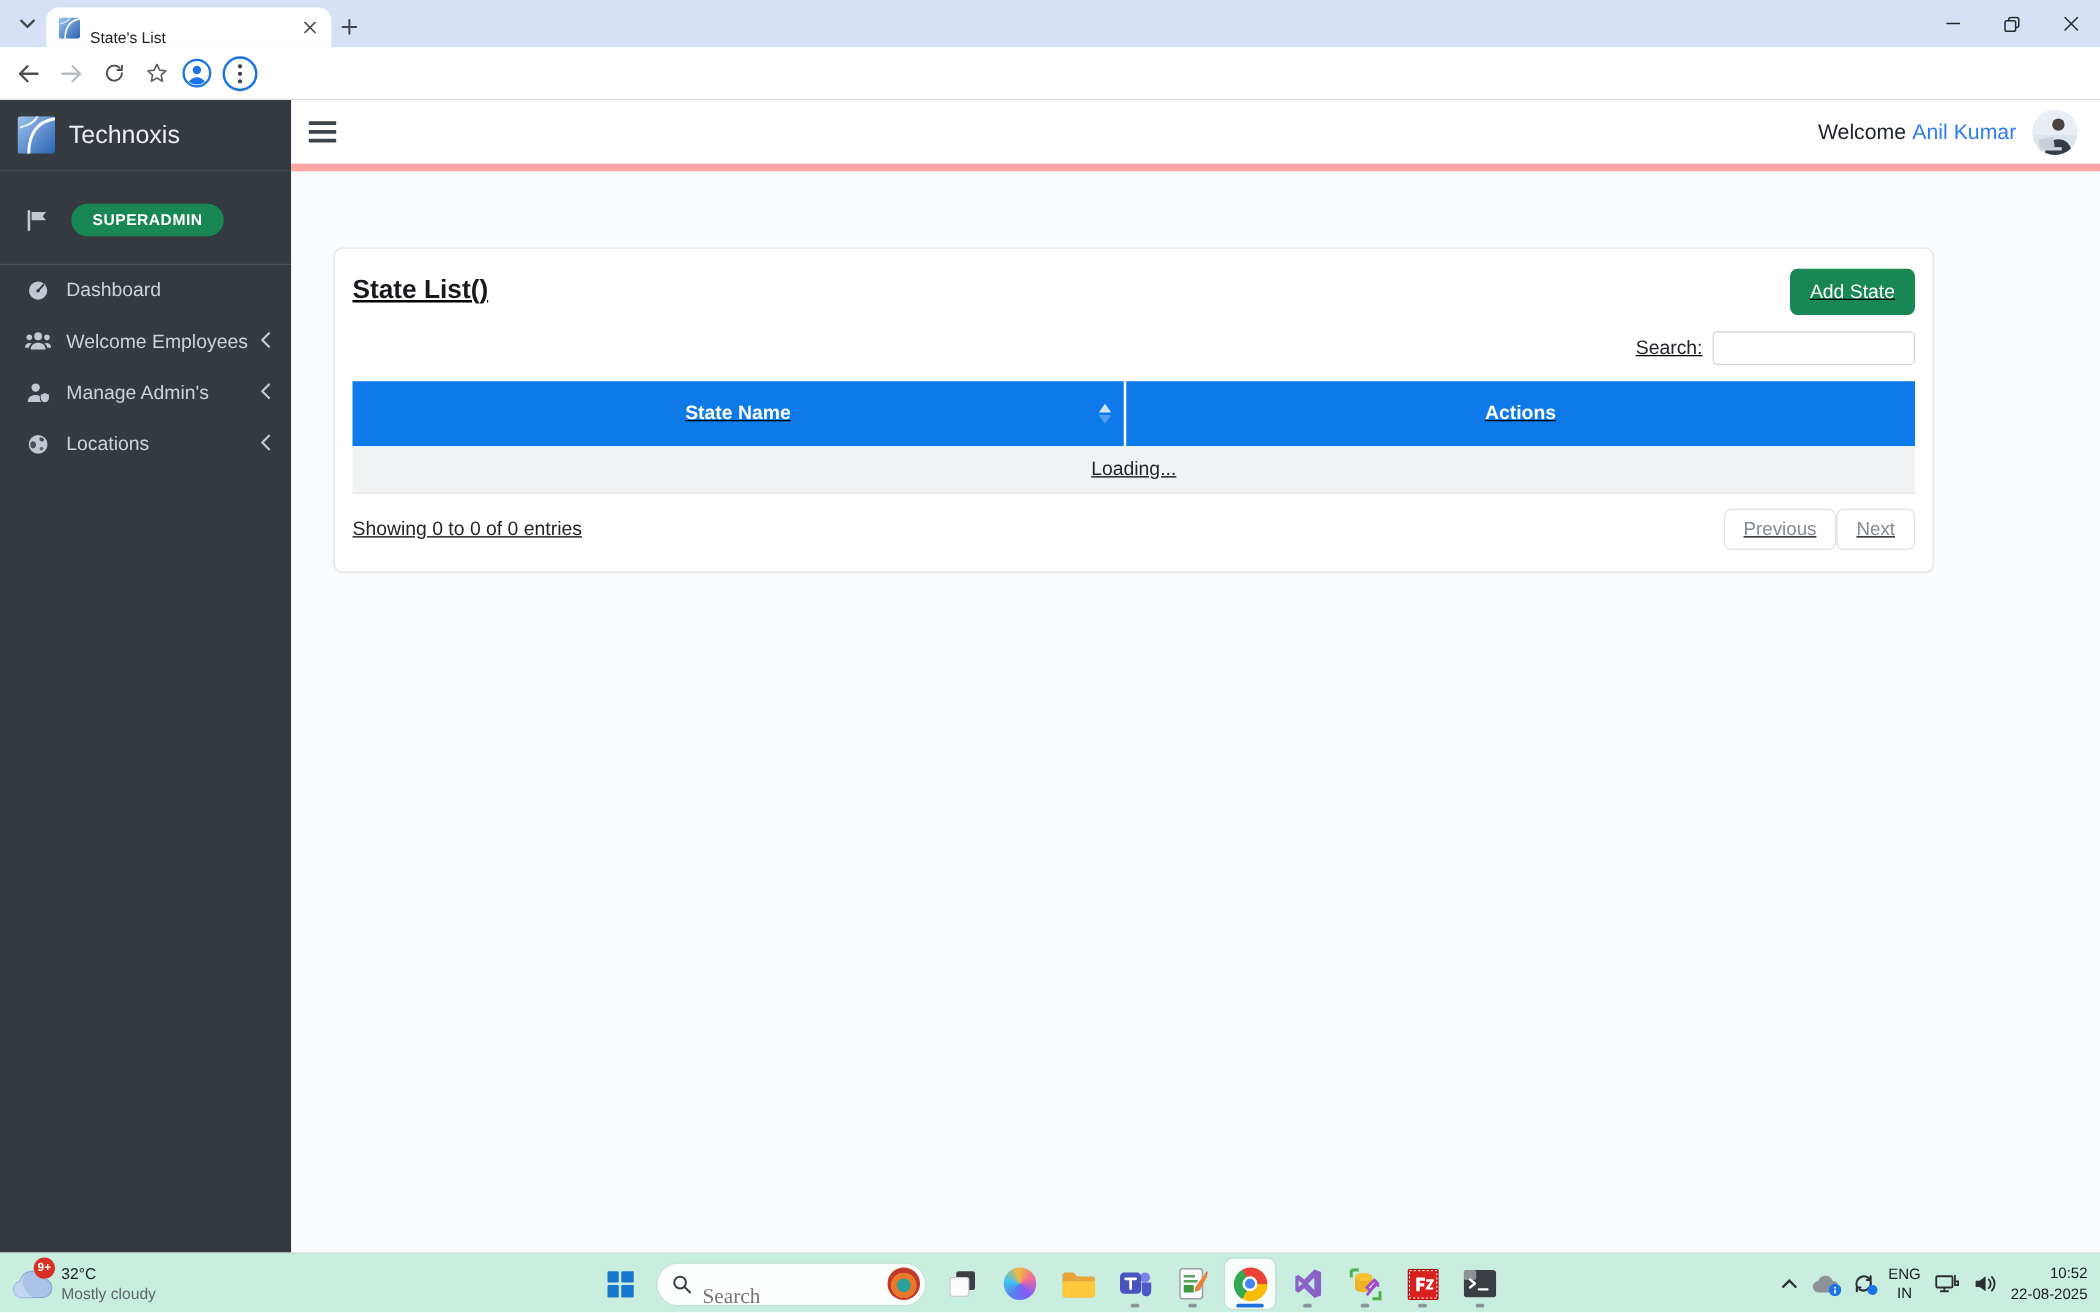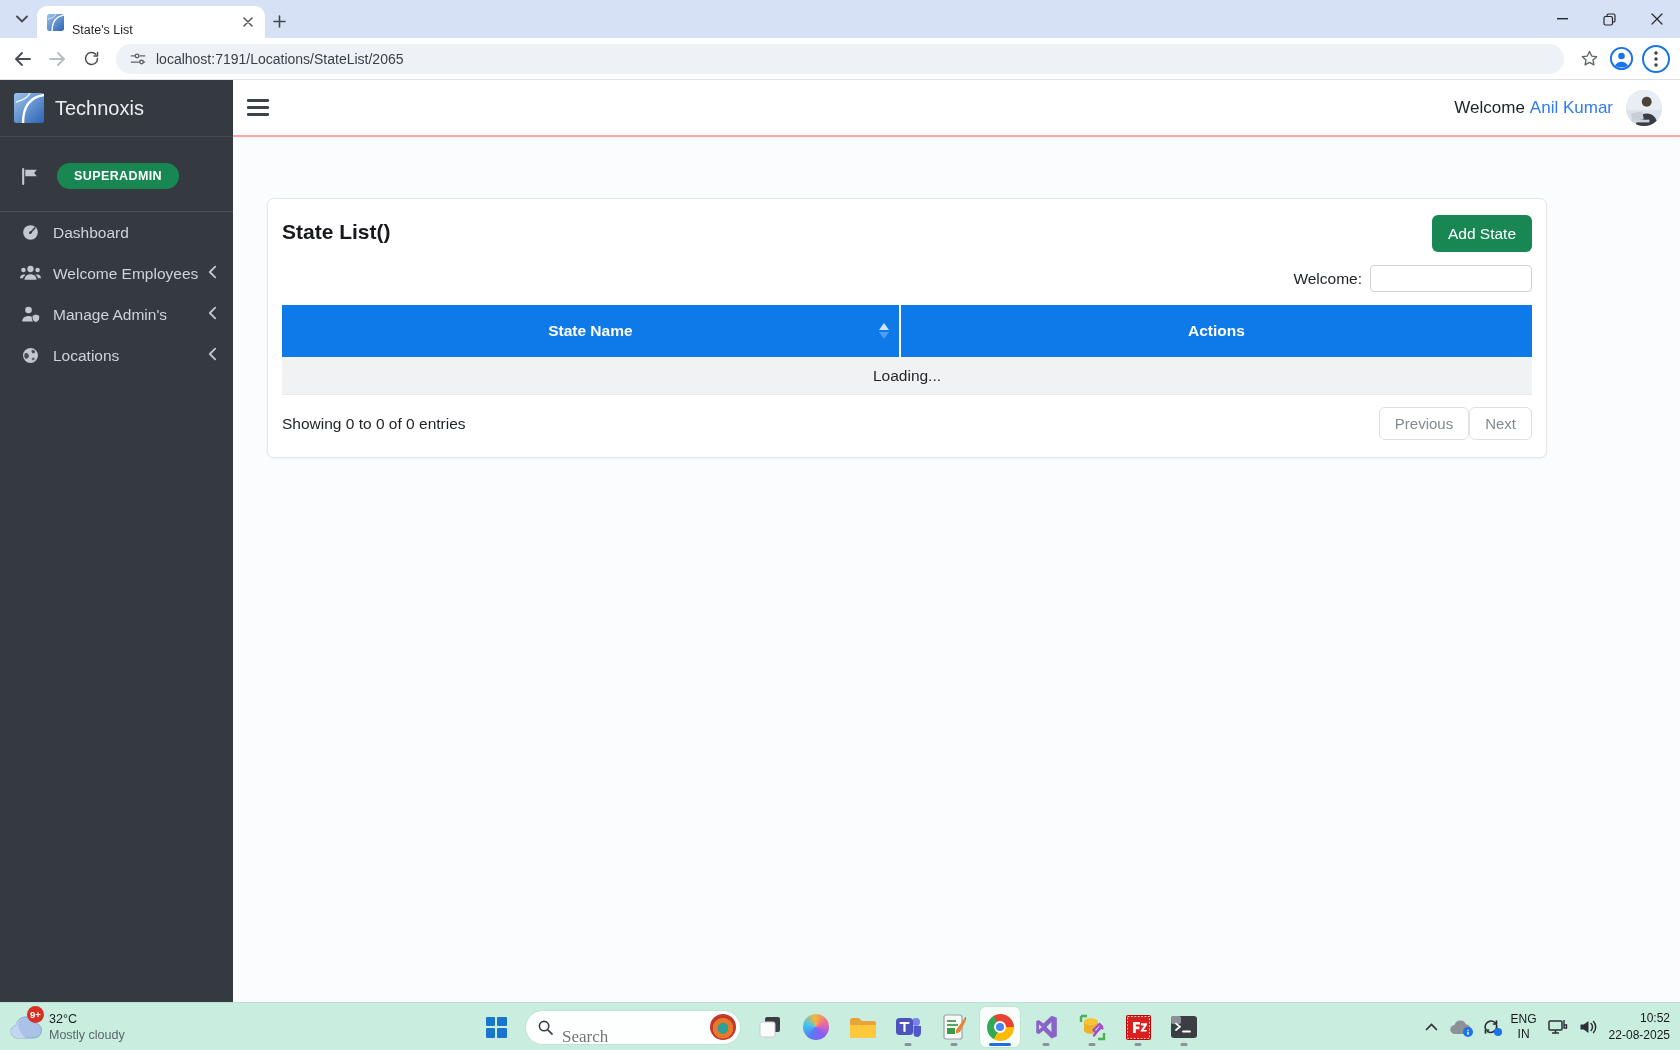--- a/index.html
+++ b/index.html
@@ -29,29 +29,29 @@
   .sidebar { position:absolute; left:0; top:80px; width:233px; bottom:48px; background:#343a40; color:#c2c7d0; }
   .brand-row { height:57px; display:flex; align-items:center; padding:0 14px; border-bottom:1px solid rgba(255,255,255,.09); }
   .brand-name { margin-left:11px; font-size:20px; color:#eceff2; font-weight:400; }
   .role-row { display:flex; align-items:center; padding:26px 14px 22px 20px; border-bottom:1px solid rgba(255,255,255,.12); }
   .role-badge { margin-left:18px; background:#198754; color:#fff; font-size:12.5px; font-weight:700; letter-spacing:.4px; padding:6px 17px; border-radius:14px; }
   .nav-list { padding:12px 0; }
   .nav-item { height:41px; display:flex; align-items:flex-start; padding:0 16px 0 18px; font-size:15.5px; color:#ced3d9; cursor:default; }
   .nav-ico { width:24px; display:flex; justify-content:center; margin-right:11px; color:#c2c7d0; }
   .nav-chev { margin-left:auto; color:#c2c7d0; display:flex; }
 
-  .app-header { position:absolute; left:233px; top:80px; right:0; height:57px; background:#fff; border-bottom:2px solid #fca5a5; box-shadow:0 1px 3px rgba(0,0,0,.04); display:flex; align-items:center; padding:0 18px 0 14px; z-index:2; }
+  .app-header { position:absolute; left:233px; top:80px; right:0; height:57px; background:#fff; border-bottom:6px solid #fca5a5; box-shadow:0 1px 3px rgba(0,0,0,.04); display:flex; align-items:center; padding:0 18px 0 14px; z-index:2; }
   .hamburger { width:22px; display:flex; flex-direction:column; gap:4px; }
   .hamburger span { display:block; height:3px; background:#3d434a; border-radius:1px; }
   .welcome-wrap { margin-left:auto; font-size:17px; color:#212529; display:flex; align-items:center; }
   .user-name { color:#2e7df0; margin-left:5px; }
   .avatar { width:36px; height:36px; border-radius:50%; overflow:hidden; margin-left:13px; background:#dfe5ec; flex:0 0 auto; }
 
   .content { position:absolute; left:233px; top:137px; right:0; bottom:48px; background:#fbfcfd; }
-  .card { position:absolute; left:34px; top:61px; width:1280px; background:#fff; border:1px solid #e3e7ea; border-radius:7px; box-shadow:0 1px 2px rgba(0,0,0,.05); padding:16px 14px 17px; }
+  .card { position:absolute; left:34px; top:61px; width:1280px; background:#fff; border:1px solid #e3e7ea; border-radius:7px; box-shadow:0 1px 2px rgba(0,0,0,.05); padding:16px 14px 17px;text-decoration:underline; }
   .card-head { display:flex; align-items:flex-start; justify-content:space-between; }
   .card-title { font-size:21px; font-weight:700; color:#17191c; padding-top:5px; }
   .add-btn { background:#198754; color:#fff; border:none; border-radius:6px; height:37px; padding:0 16px; font-size:15.5px; font-family:inherit; cursor:pointer; }
   .search-row { display:flex; justify-content:flex-end; align-items:center; margin-top:13px; }
   .search-label { font-size:15.5px; color:#212529; }
   .search-input { width:162px; height:27px; border:1px solid #ced4da; border-radius:4px; margin-left:8px; font-family:inherit; font-size:14px; padding:0 8px; outline:none; }
   .dt-table { margin-top:13px; }
   .dt-head { display:flex; height:52px; background:#0e79e8; color:#fff; font-weight:700; font-size:15.5px; }
   .dt-th { display:flex; align-items:center; justify-content:center; position:relative; }
   .dt-th.col-state { width:49.5%; border-right:2px solid #fff; }
@@ -157,28 +157,20 @@
       <svg width="18" height="16" viewBox="0 0 18 16" fill="none" stroke="#b9bdc2" stroke-width="1.9" stroke-linecap="round" stroke-linejoin="round">
           <path d="M2 8h14M10 2l6 6-6 6"></path>
         </svg>
     </div>
     <div class="nav-btn">
       <svg width="17" height="17" viewBox="0 0 24 24" fill="none" stroke="#4a4e54" stroke-width="2.1" stroke-linecap="round">
           <path d="M20.5 12a8.5 8.5 0 11-2.5-6"></path>
           <path d="M20.5 3.5v5h-5" stroke-linejoin="round"></path>
         </svg>
     </div>
-    <div class="omnibox">
-      <svg width="16" height="16" viewBox="0 0 18 18" fill="none" stroke="#5f6368" stroke-width="1.6" stroke-linecap="round">
-          <path d="M1.5 5.5h4M11.5 5.5h5M1.5 12.5h8M15.5 12.5h1"></path>
-          <circle cx="8" cy="5.5" r="2" fill="#fff"></circle>
-          <circle cx="13" cy="12.5" r="2" fill="#fff"></circle>
-        </svg>
-      <span class="url-text">localhost:7191/Locations/StateList/2065</span>
-    </div>
     <div class="nav-btn">
       <svg width="19" height="19" viewBox="0 0 24 24" fill="none" stroke="#5f6368" stroke-width="1.7" stroke-linejoin="round">
           <path d="M12 3.2l2.8 5.7 6.2.8-4.6 4.3 1.2 6.1-5.6-3.1-5.6 3.1 1.2-6.1L3 9.7l6.2-.8z"></path>
         </svg>
     </div>
     <div class="profile-btn">
       <svg width="25" height="25" viewBox="0 0 24 24">
           <circle cx="12" cy="12" r="10.2" fill="none" stroke="#1a73e8" stroke-width="1.8"></circle>
           <circle cx="12" cy="9.6" r="3.2" fill="#1a73e8"></circle>
           <path d="M5.8 18.6a7.3 7.3 0 0112.4 0 10 10 0 01-12.4 0z" fill="#1a73e8"></path>
@@ -302,21 +294,21 @@
     </div>
   </header>
 
   <main class="content">
     <section class="card">
       <div class="card-head">
         <h1 class="card-title">State List()</h1>
         <button class="add-btn">Add State</button>
       </div>
       <div class="search-row">
-        <label class="search-label">Welcome:</label>
+        <label class="search-label">Search:</label>
         <input class="search-input" type="text" value="" style="">
       </div>
       <div class="dt-table">
         <div class="dt-head">
           <div class="dt-th col-state">
             <span>State Name</span>
             <span class="sort-stack">
               <span class="tri-up"></span>
                 <span class="tri-down"></span>
             </span>

